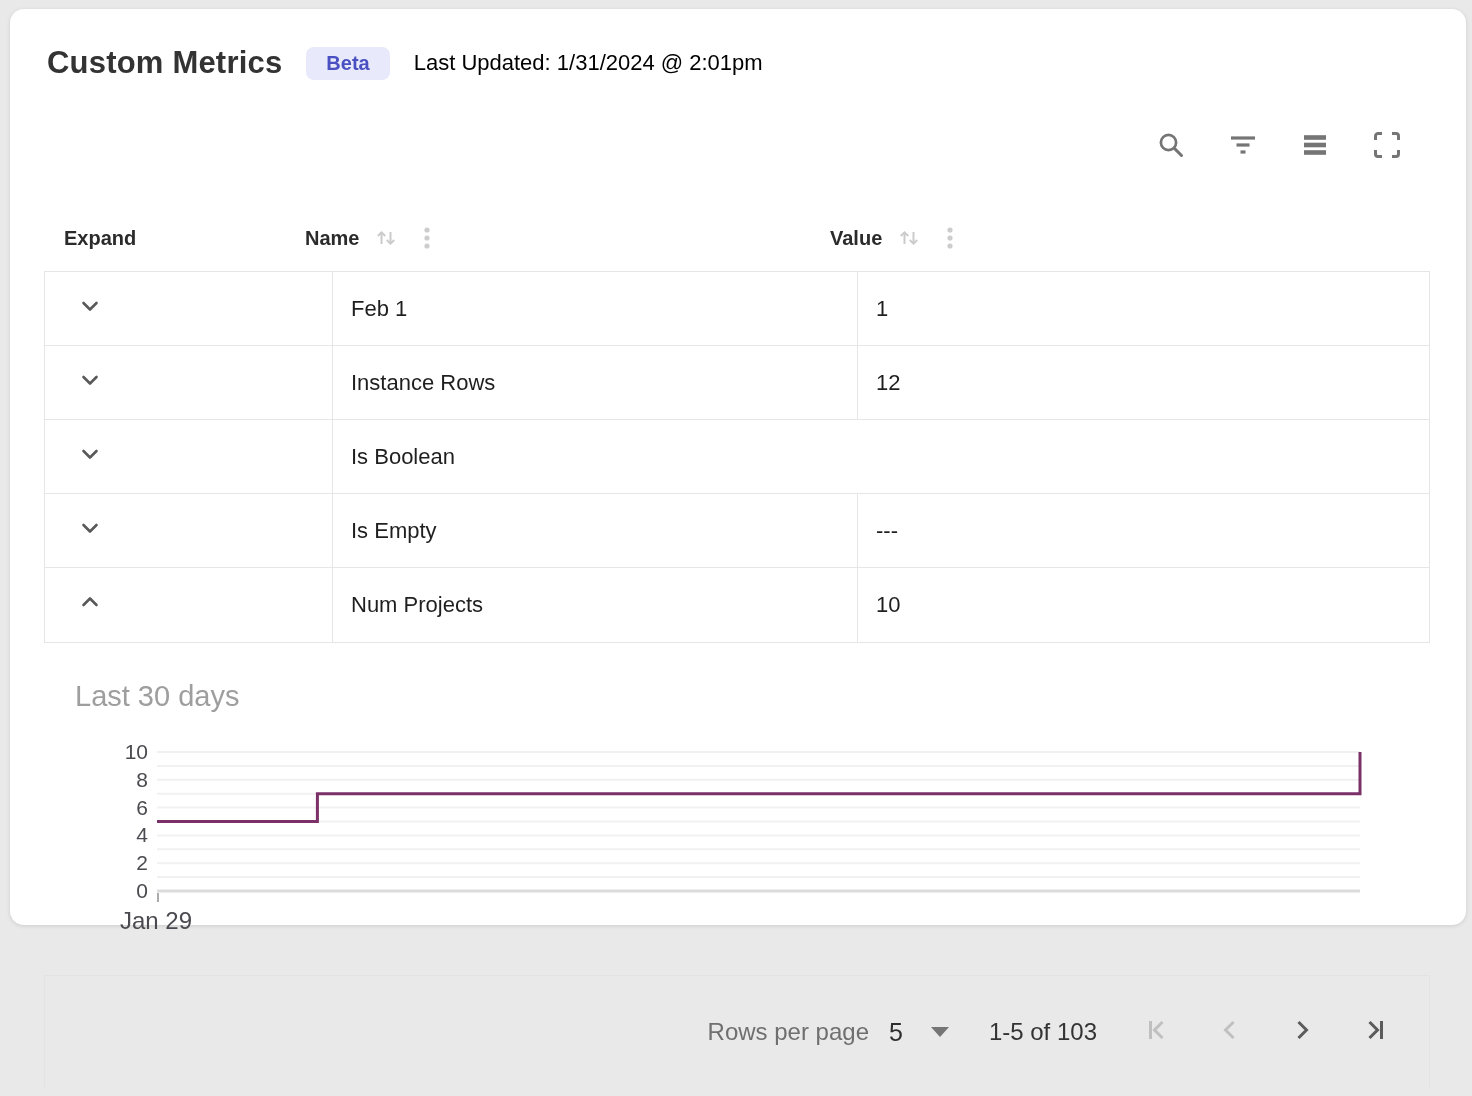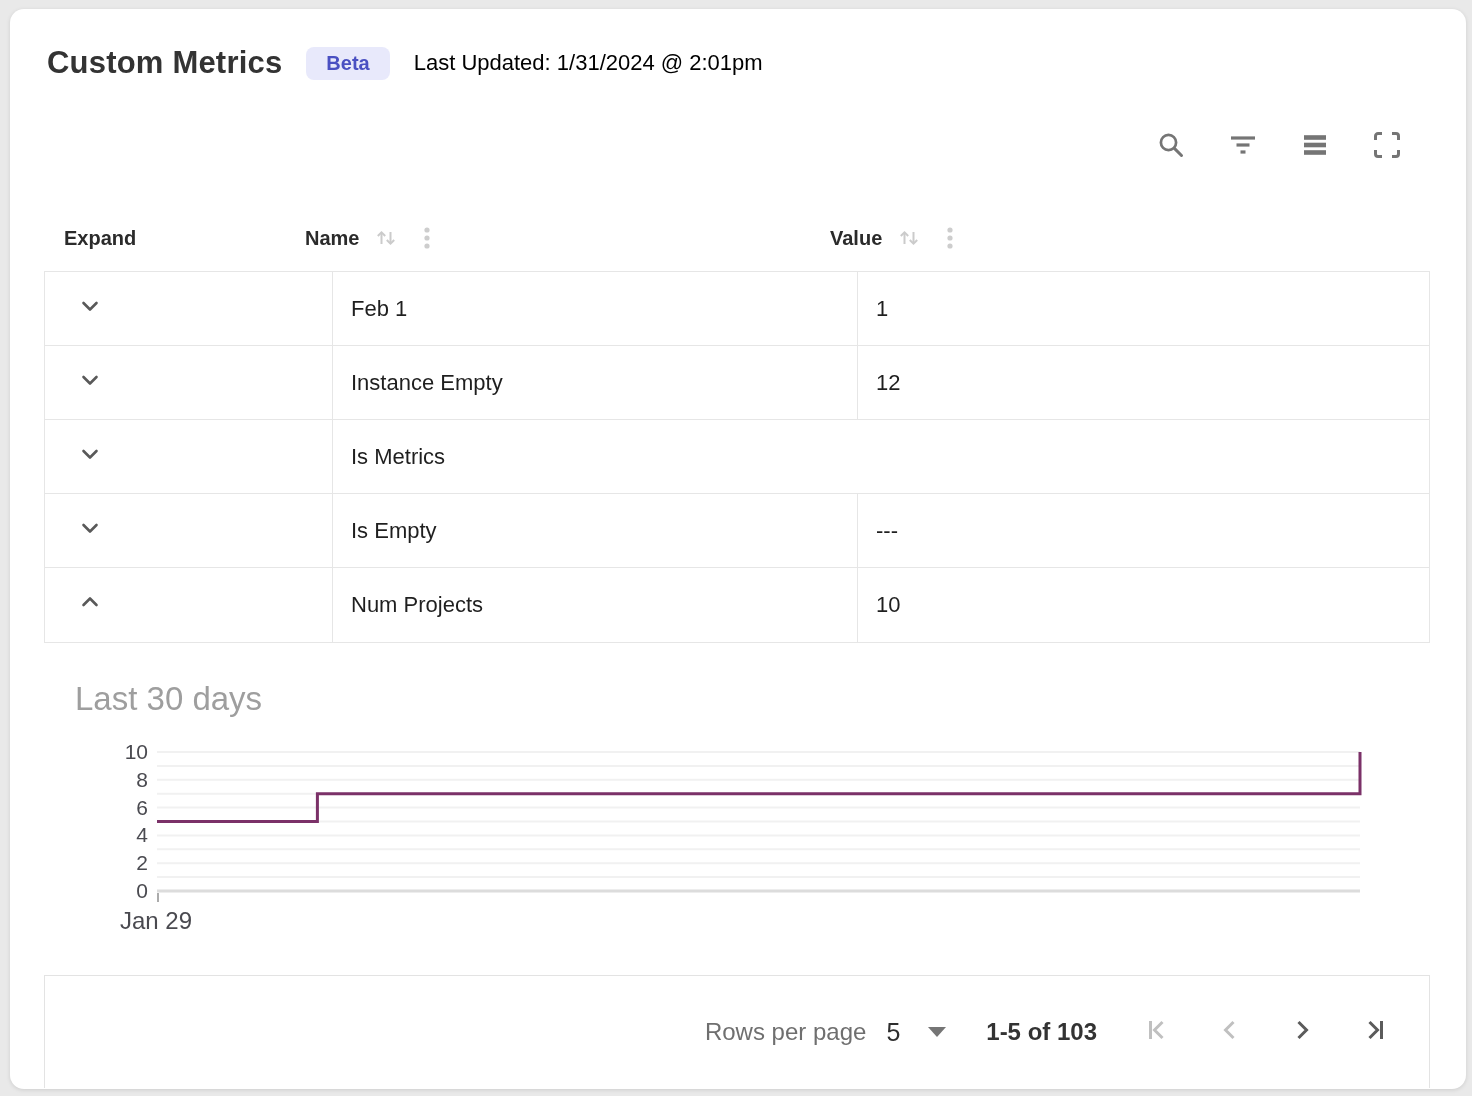--- a/index.html
+++ b/index.html
@@ -6,21 +6,21 @@
   html, body { width: 1472px; height: 1096px; }
   body {
     background: #e9e9e9;
     font-family: "Liberation Sans", sans-serif;
     position: relative;
     overflow: hidden;
   }
   .card {
     position: absolute;
     left: 10px; top: 9px;
-    width: 1456px; height: 1080px;
+    width: 1456px; height: 916px;
     background: #ffffff;
     border-radius: 14px;
     box-shadow: 0 1px 4px rgba(0,0,0,0.12);
   }
 
   
   .header-row {
     position: absolute; left: 37px; top: 36px;
     display: flex; align-items: center; gap: 24px;
   }
@@ -61,21 +61,21 @@
     border-bottom: 1px solid #e6e6e6;
   }
   .trow:last-child { border-bottom: none; }
   .cell { display: flex; align-items: center; font-size: 22px; color: #1f1f1f; }
   .cell + .cell { border-left: 1px solid #e6e6e6; padding-left: 18px; margin-left: 44px; }
   .expand-cell { padding-left: 31px; }
   .chev-btn { width: 28px; height: 28px; display: flex; align-items: center; justify-content: center; cursor: pointer; }
   .chev-btn.up svg { transform: rotate(180deg); }
 
   
-  .detail-title { position: absolute; left: 65px; top: 671px; font-size: 33px; color: #9e9e9e; }
+  .detail-title { position: absolute; left: 65px; top: 671px; font-size: 29px; color: #9e9e9e; }
   #chart-wrap { position: absolute; left: 147px; top: 743px; width: 1203px; height: 139px; }
   #chart-svg { overflow: visible; display: block; }
   #y-labels { position: absolute; left: 88px; top: 743px; width: 50px; height: 139px; }
   .ytick { position: absolute; left: 0; width: 50px; text-align: right; font-size: 21px; color: #4a4a50; line-height: 24px; }
   .x-tick { position: absolute; left: 147px; top: 884px; width: 2px; height: 9px; background: #ababab; }
   .x-label { position: absolute; left: 110px; top: 898px; font-size: 24px; color: #4a4a50; }
 
   
   .footer {
     position: absolute; left: 34px; top: 966px; width: 1386px; height: 113px;
@@ -85,21 +85,21 @@
   }
   .rpp-label { font-size: 24px; color: #6f6f6f; }
   .rpp-value { font-size: 25px; color: #2e2e2e; margin-left: 20px; }
   .rpp-caret {
     margin-left: 28px;
     width: 0; height: 0;
     border-left: 9px solid transparent; border-right: 9px solid transparent;
     border-top: 10px solid #757575;
     cursor: pointer;
   }
-  .range-label { font-size: 24px; color: #333333; margin-left: 40px; font-weight: bold; }
+  .range-label { font-size: 24px; color: #333333; margin-left: 40px; }
   .nav-group { display: flex; align-items: center; gap: 42px; margin-left: 46px; }
   .nav-btn { width: 30px; height: 30px; display: flex; align-items: center; justify-content: center; cursor: pointer; }
 </style>
 </head>
 <body>
 
 <div class="card">
 
   <div class="header-row">
     <div class="page-title">Custom Metrics</div>
@@ -201,32 +201,32 @@
       <div class="cell">1</div>
     </div>
     <div class="trow">
       <div class="cell expand-cell">
         <div class="chev-btn">
           <span><svg width="26" height="26" viewBox="0 0 26 26" fill="none" stroke="#595959" stroke-width="2.6" stroke-linecap="round" stroke-linejoin="round">
                 <path d="M6.5 10 l6.5 6.5 6.5-6.5"></path>
               </svg></span>
         </div>
       </div>
-      <div class="cell">Instance Empty</div>
+      <div class="cell">Instance Rows</div>
       <div class="cell">12</div>
     </div>
     <div class="trow">
       <div class="cell expand-cell">
         <div class="chev-btn">
           <span><svg width="26" height="26" viewBox="0 0 26 26" fill="none" stroke="#595959" stroke-width="2.6" stroke-linecap="round" stroke-linejoin="round">
                 <path d="M6.5 10 l6.5 6.5 6.5-6.5"></path>
               </svg></span>
         </div>
       </div>
-      <div class="cell">Is Metrics</div>
+      <div class="cell">Is Boolean</div>
     </div>
     <div class="trow">
       <div class="cell expand-cell">
         <div class="chev-btn">
           <span><svg width="26" height="26" viewBox="0 0 26 26" fill="none" stroke="#595959" stroke-width="2.6" stroke-linecap="round" stroke-linejoin="round">
                 <path d="M6.5 10 l6.5 6.5 6.5-6.5"></path>
               </svg></span>
         </div>
       </div>
       <div class="cell">Is Empty</div>

